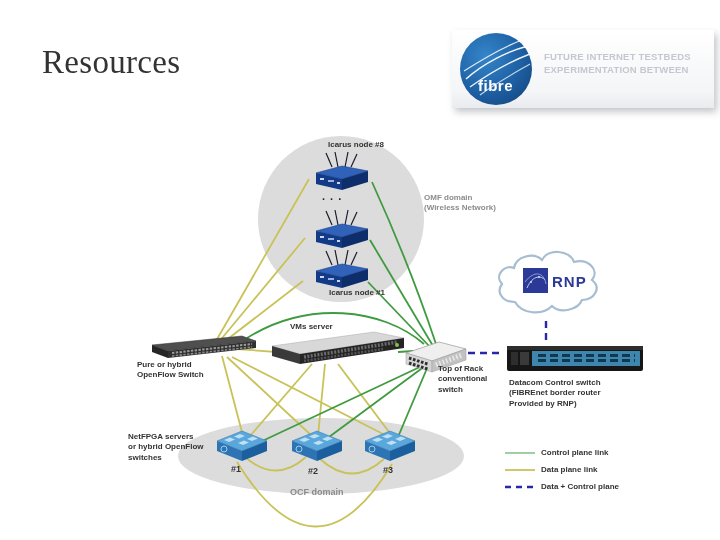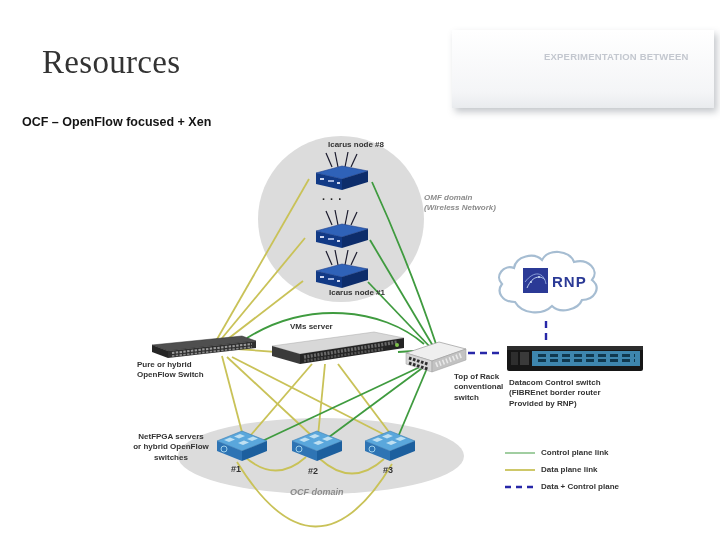--- a/index.html
+++ b/index.html
@@ -17,34 +17,43 @@
     box-shadow:3px 4px 7px rgba(125,130,140,.45);
   }
   .logo-circle{left:8px;top:3px;width:72px;height:72px;border-radius:50%;
     background:radial-gradient(circle at 35% 32%,#3585c9 0%,#1d5fa3 55%,#123f74 100%);position:absolute;}
   .logo-word{position:absolute;left:18px;top:44px;color:#fff;font-size:15px;font-weight:bold;letter-spacing:.5px;}
   .logo-tag{position:absolute;left:92px;top:20px;font-size:9.5px;font-weight:bold;color:#c3c7cf;line-height:1.4;letter-spacing:.2px;}
   
   .domain{background:#dcdcdc;border-radius:50%;z-index:1;}
   .device{z-index:3;}
   .lbl{z-index:4;font-size:8px;font-weight:bold;color:#333;line-height:1.3;}
-  .lbl.gray{color:#8c8c8c;font-style:italic;}
+  .lbl.gray{color:#8c8c8c;}
   #links{left:0;top:0;width:720px;height:540px;z-index:2;pointer-events:none;}
   .legend-label{font-size:8px;font-weight:bold;color:#333;}
 </style>
 </head>
 <body>
 
 <div class="abs title">Resources</div>
 <div class="abs subtitle">
-  <div>OCF – OpenFlow focused + Xen</div>
 </div>
 
 <div class="abs logo-panel">
+  <div class="logo-circle">
+    <svg width="72" height="72" viewBox="0 0 72 72">
+      <path d="M6,46 C24,30 48,18 68,13" stroke="rgba(255,255,255,.95)" stroke-width="1.5" fill="none"></path>
+      <path d="M4,38 C26,24 46,13 62,7" stroke="rgba(255,255,255,.85)" stroke-width="1.2" fill="none"></path>
+      <path d="M10,54 C30,40 54,27 70,21" stroke="rgba(255,255,255,.9)" stroke-width="1.4" fill="none"></path>
+      <path d="M20,62 C36,50 58,38 70,31" stroke="rgba(255,255,255,.75)" stroke-width="1.1" fill="none"></path>
+    </svg>
+    <span class="logo-word">fibre</span>
+  </div>
   <div class="logo-tag">
+    <div>FUTURE INTERNET TESTBEDS</div>
     <div>EXPERIMENTATION BETWEEN</div>
   </div>
 </div>
 
 <div class="abs domain" style="left:258px;top:136px;width:166px;height:166px;"></div>
 <div class="abs domain" style="left:178px;top:418px;width:286px;height:76px;"></div>
 
 <svg id="links" class="abs" viewBox="0 0 720 540">
   <g stroke="#c9c258" stroke-width="1.8" fill="none">
     <line x1="216" y1="341" x2="309" y2="179"></line>
@@ -185,21 +194,21 @@
 <div class="abs device" style="left:403px;top:338px;">
   <svg width="66" height="36" viewBox="0 0 66 36">
     <polygon points="3,15 36,4 63,11 29,23" fill="#efefef" stroke="#9a9a9a" stroke-width=".7"></polygon>
     <polygon points="3,15 29,23 29,34 3,26" fill="#d6d6d6" stroke="#9a9a9a" stroke-width=".5"></polygon>
     <polygon points="29,23 63,11 63,22 29,34" fill="#c2c2c2" stroke="#9a9a9a" stroke-width=".5"></polygon>
     <line x1="6" y1="20" x2="26" y2="26.5" stroke="#2e2e2e" stroke-width="3" stroke-dasharray="2.6 1.6"></line>
     <line x1="6" y1="25" x2="26" y2="31.5" stroke="#2e2e2e" stroke-width="3" stroke-dasharray="2.6 1.6"></line>
     <line x1="33" y1="27" x2="59" y2="17" stroke="#e8e8e8" stroke-width="5" stroke-dasharray="1.6 2"></line>
   </svg>
 </div>
-<div class="abs lbl" style="left:438px;top:372px;margin-left:16px;">
+<div class="abs lbl" style="left:438px;top:364px;">
   <div>Top of Rack</div>
   <div>conventional</div>
   <div>switch</div>
 </div>
 
 <div class="abs device" style="left:505px;top:342px;">
   <svg width="140" height="32" viewBox="0 0 140 32">
     <rect x="2" y="4" width="136" height="25" rx="2" fill="#161616"></rect>
     <rect x="2" y="4" width="136" height="4" fill="#2d2d2d"></rect>
     <rect x="6" y="10" width="7" height="13" fill="#2e2e2e"></rect>
@@ -208,21 +217,21 @@
     <line x1="33" y1="16" x2="130" y2="16" stroke="#10384e" stroke-width="8" stroke-dasharray="8 4"></line>
     <line x1="33" y1="16" x2="130" y2="16" stroke="#3e86ae" stroke-width="2"></line>
   </svg>
 </div>
 <div class="abs lbl" style="left:509px;top:378px;">
   <div>Datacom Control switch</div>
   <div>(FIBREnet border router</div>
   <div>Provided by RNP)</div>
 </div>
 
-<div class="abs lbl" style="left:128px;top:432px;width:86px;text-align:center;">
+<div class="abs lbl" style="left:128px;top:432px;width:86px;text-align:left;">
   <div>NetFPGA servers</div>
   <div>or hybrid OpenFlow</div>
   <div>switches</div>
 </div>
 
 <div class="abs device" style="left:215px;top:428px;">
   <svg width="54" height="36" viewBox="0 0 54 36">
     <polygon points="2,13 27,3 52,13 27,23" fill="#5aa7dc" stroke="#3a7cb0" stroke-width=".6"></polygon>
     <polygon points="9,12 15,9.5 20,11.5 14,14" fill="#bfe0f2"></polygon>
       <polygon points="19,8.5 25,6 30,8 24,10.5" fill="#bfe0f2"></polygon>

